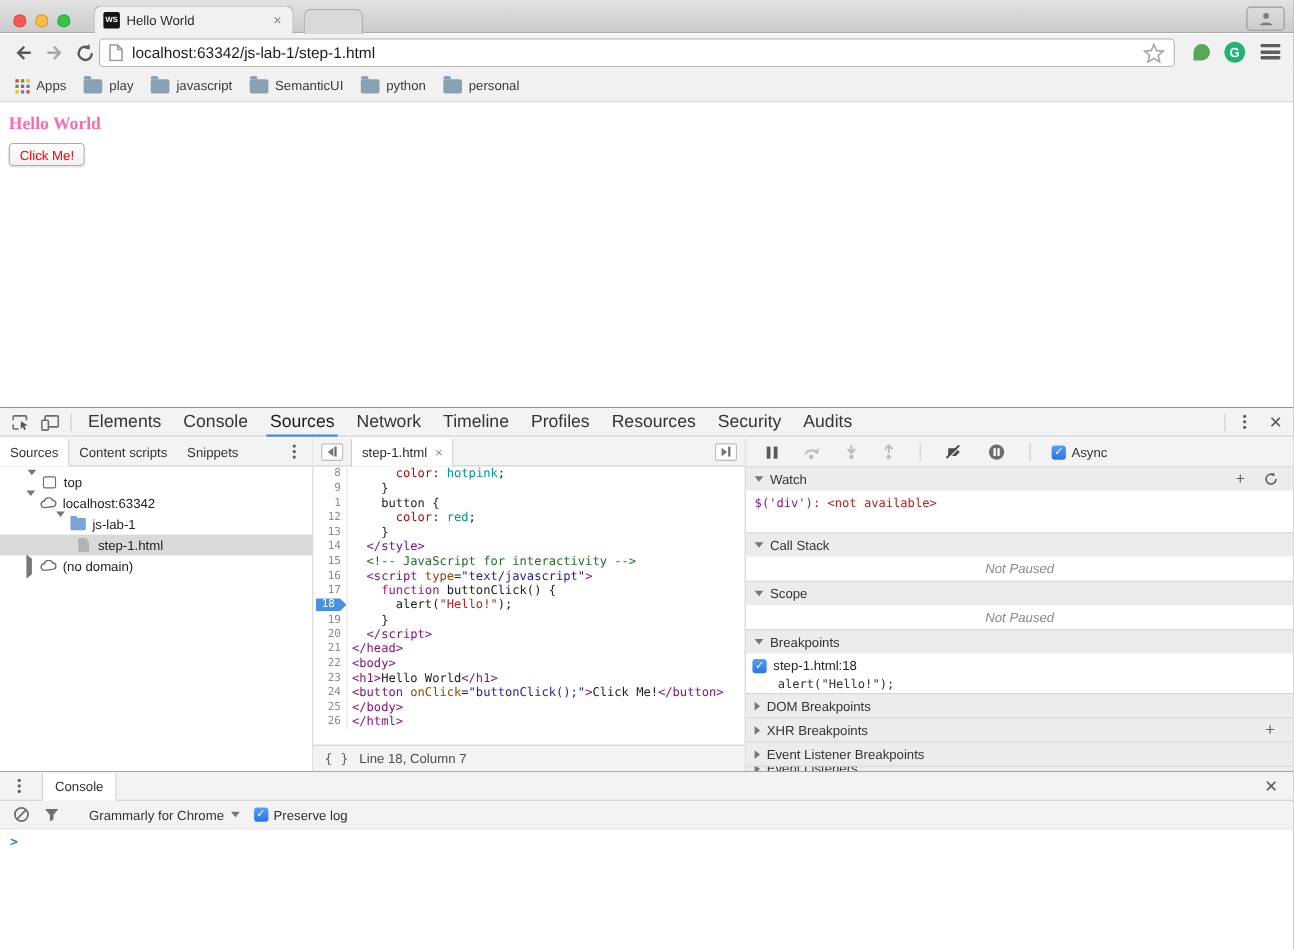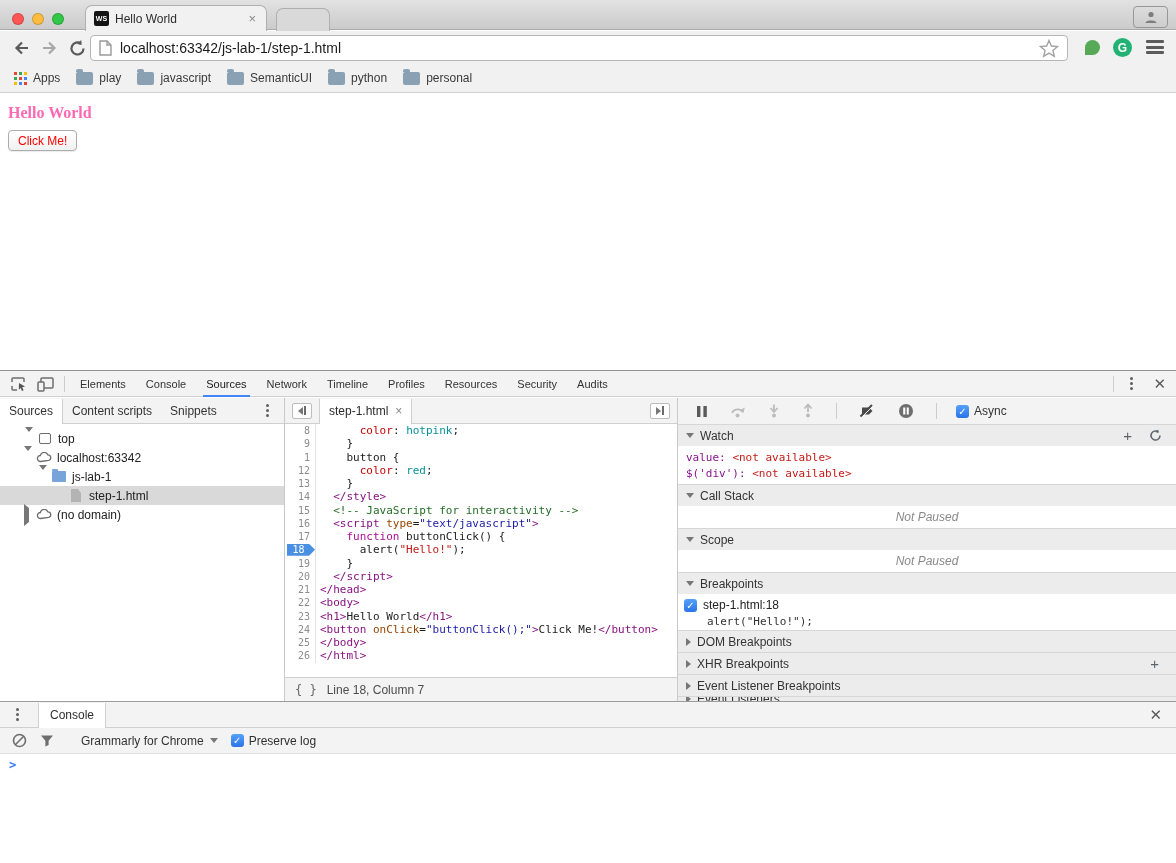--- a/index.html
+++ b/index.html
@@ -57,21 +57,21 @@
   .clickme { position:absolute; left:8px; top:37px; height:21px; padding:0 9px; font-family:"Liberation Sans",sans-serif;
     font-size:12px; color:#ff0000; background:linear-gradient(#ffffff,#f1f1f1);
     border:1px solid #acacac; border-radius:4px; box-shadow:0 1px 1px rgba(0,0,0,.08); }
 
   
   .devtools { position:absolute; top:370px; left:0; width:100%; height:331px; background:#fff;
     border-top:1px solid #919191; font-size:11px; color:#303030; }
   .dt-tabbar { height:26px; background:#f3f3f3; border-bottom:1px solid #cfcfcf; display:flex; align-items:center; }
   .icon-btn { display:flex; align-items:center; justify-content:center; padding:0 5px; height:100%; }
   .vdiv { width:1px; height:16px; background:#ccc; margin:0 5px; }
-  .dt-tab { padding:0 10px; font-size:11px; color:#333; height:100%; display:flex; align-items:center; position:relative; }
+  .dt-tab { padding:0 10px; font-size:16px; color:#333; height:100%; display:flex; align-items:center; position:relative; }
   .dt-tab.active { color:#1a1a1a; }
   .dt-tab.active::after { content:""; position:absolute; left:7px; right:7px; bottom:-1px; height:2px; background:#4285f4; }
   .dt-right { margin-left:auto; display:flex; align-items:center; height:100%; }
   .kebab { width:14px; height:14px; display:flex; flex-direction:column; align-items:center; justify-content:center; gap:2px; }
   .kebab i { width:3px; height:3px; border-radius:50%; background:#5f5f5f; }
   .x-close { font-size:15px; color:#5a5a5a; padding:0 10px; }
 
   .dt-body { position:absolute; top:27px; bottom:0; left:0; right:0; display:flex; }
 
   
@@ -310,21 +310,21 @@
           </div>
           <div class="tree-row" style="padding-left:24px">
             <span class="exp"><span class="tri-d"></span></span>
             <span class="t-icon">
               <svg width="16" height="11" viewBox="0 0 16 11">
                 <path d="M4.5 9.5 a3 3 0 0 1 -0.2 -6 a4 4 0 0 1 7.6 -0.6 a2.8 2.8 0 0 1 0.8 5.5 Z" fill="none" stroke="#6d6d6d" stroke-width="1.3"></path>
               </svg>
             </span>
             <span>localhost:63342</span>
           </div>
-          <div class="tree-row" style="padding-left:39px">
+          <div class="tree-row" style="padding-left:51px">
             <span class="exp"><span class="tri-d"></span></span>
             <span class="t-icon">
                 <span class="folder-ic"></span>
               </span>
             <span>js-lab-1</span>
           </div>
           <div class="tree-row selected" style="padding-left:56px">
             <span class="exp"></span>
             <span class="t-icon">
                 <span class="file-ic"></span>
@@ -493,24 +493,20 @@
           <span class="tri-d"></span>
           <span>Watch</span>
           <span class="spacer"></span>
           <span class="plus">+</span>
           <svg width="13" height="13" viewBox="0 0 13 13" style="margin:0 6px 0 8px">
             <path d="M11 6.5 a4.5 4.5 0 1 1 -1.8 -3.6" stroke="#5f6368" stroke-width="1.5" fill="none"></path>
             <path d="M9.2 0.5 L9.6 4 L6.4 3 Z" fill="#5f6368"></path>
           </svg>
         </div>
         <div class="watch-body">
-          <div>
-            <span class="watch-name">value:</span>
-            <span class="watch-val">&lt;not available&gt;</span>
-          </div>
           <div>
             <span class="watch-name">$('div'):</span>
             <span class="watch-val">&lt;not available&gt;</span>
           </div>
         </div>
 
         <div class="sec-head">
           <span class="tri-d"></span>
           <span>Call Stack</span>
         </div>

